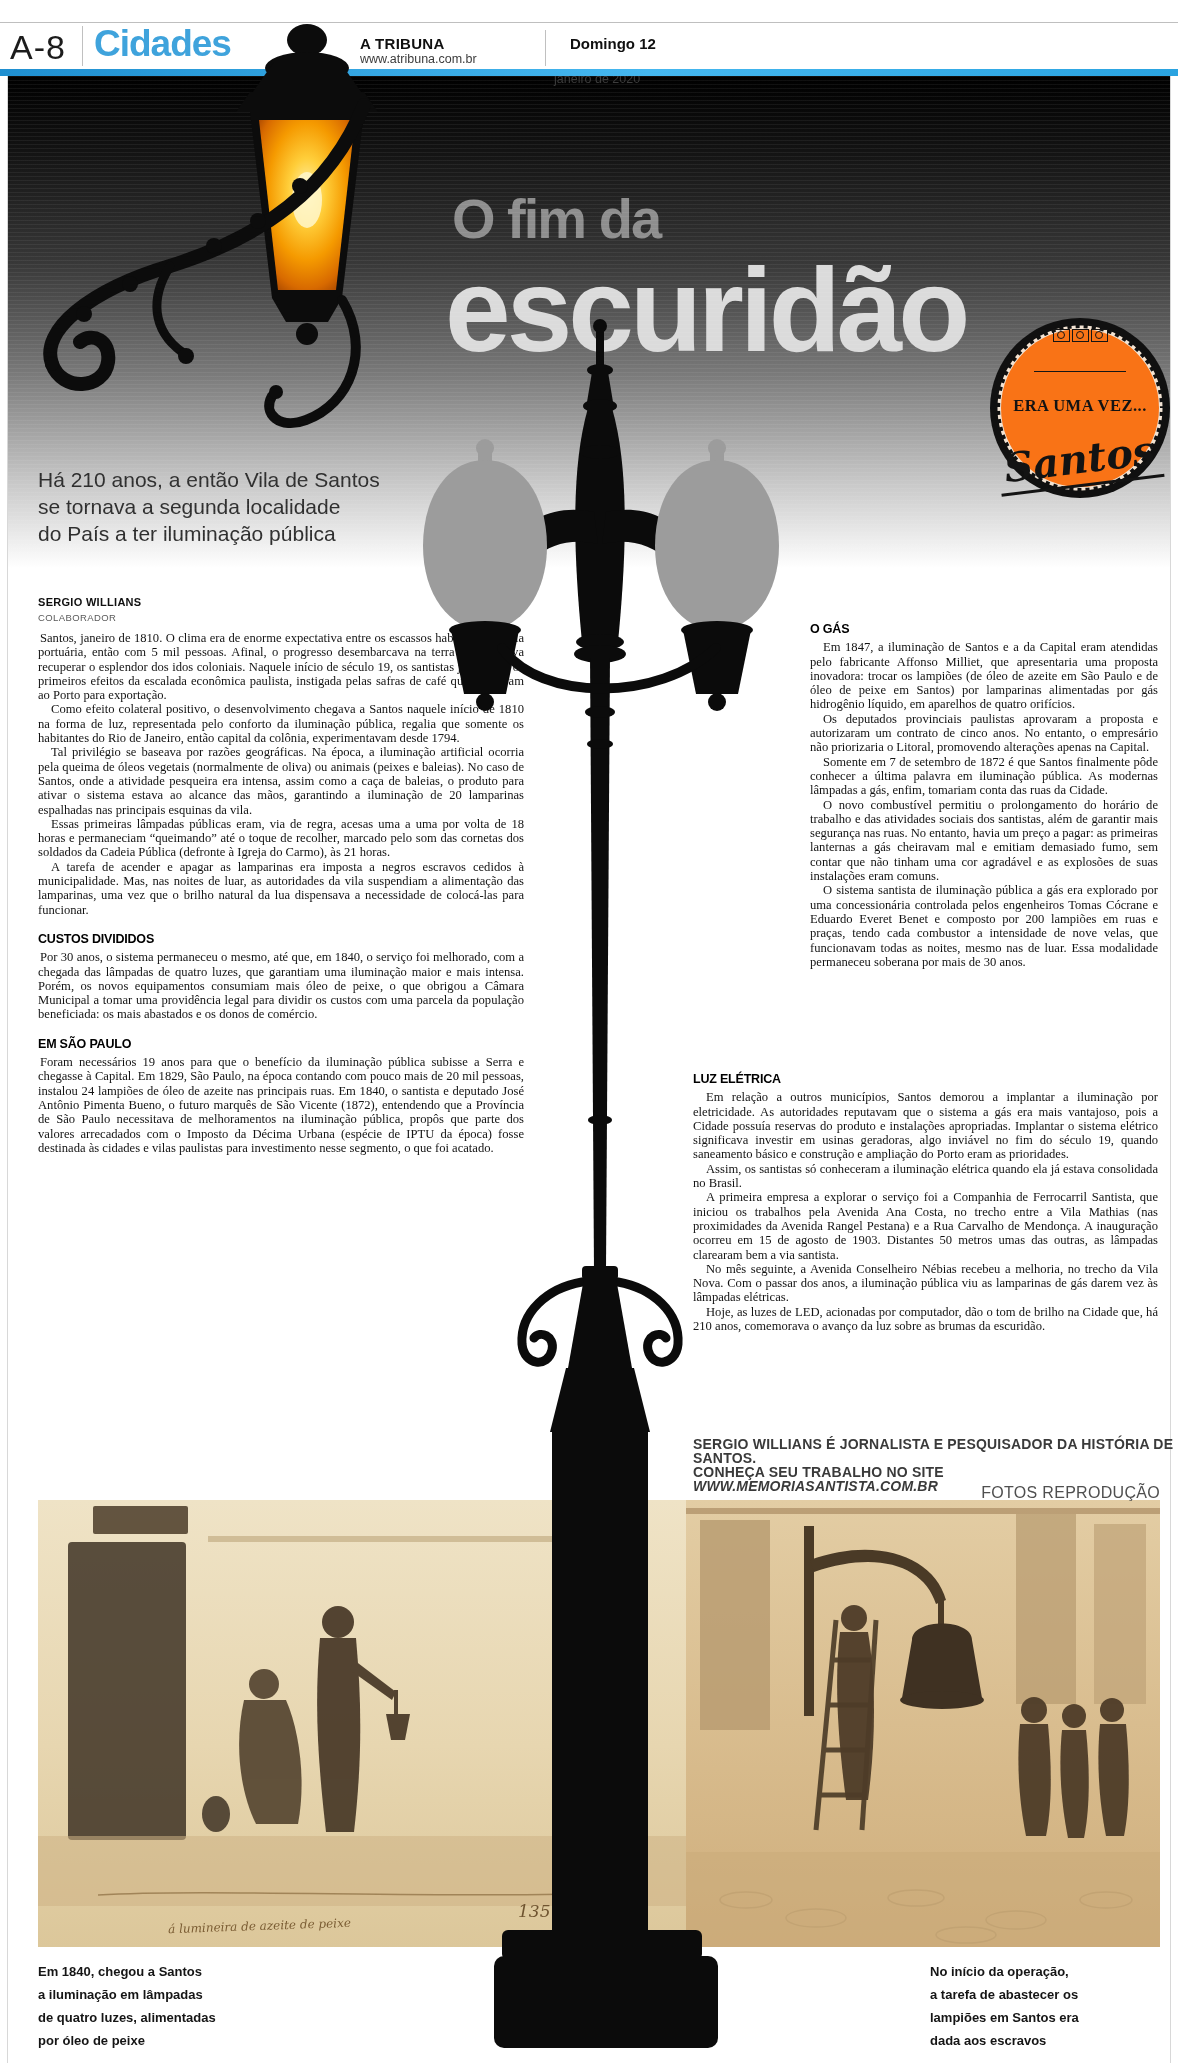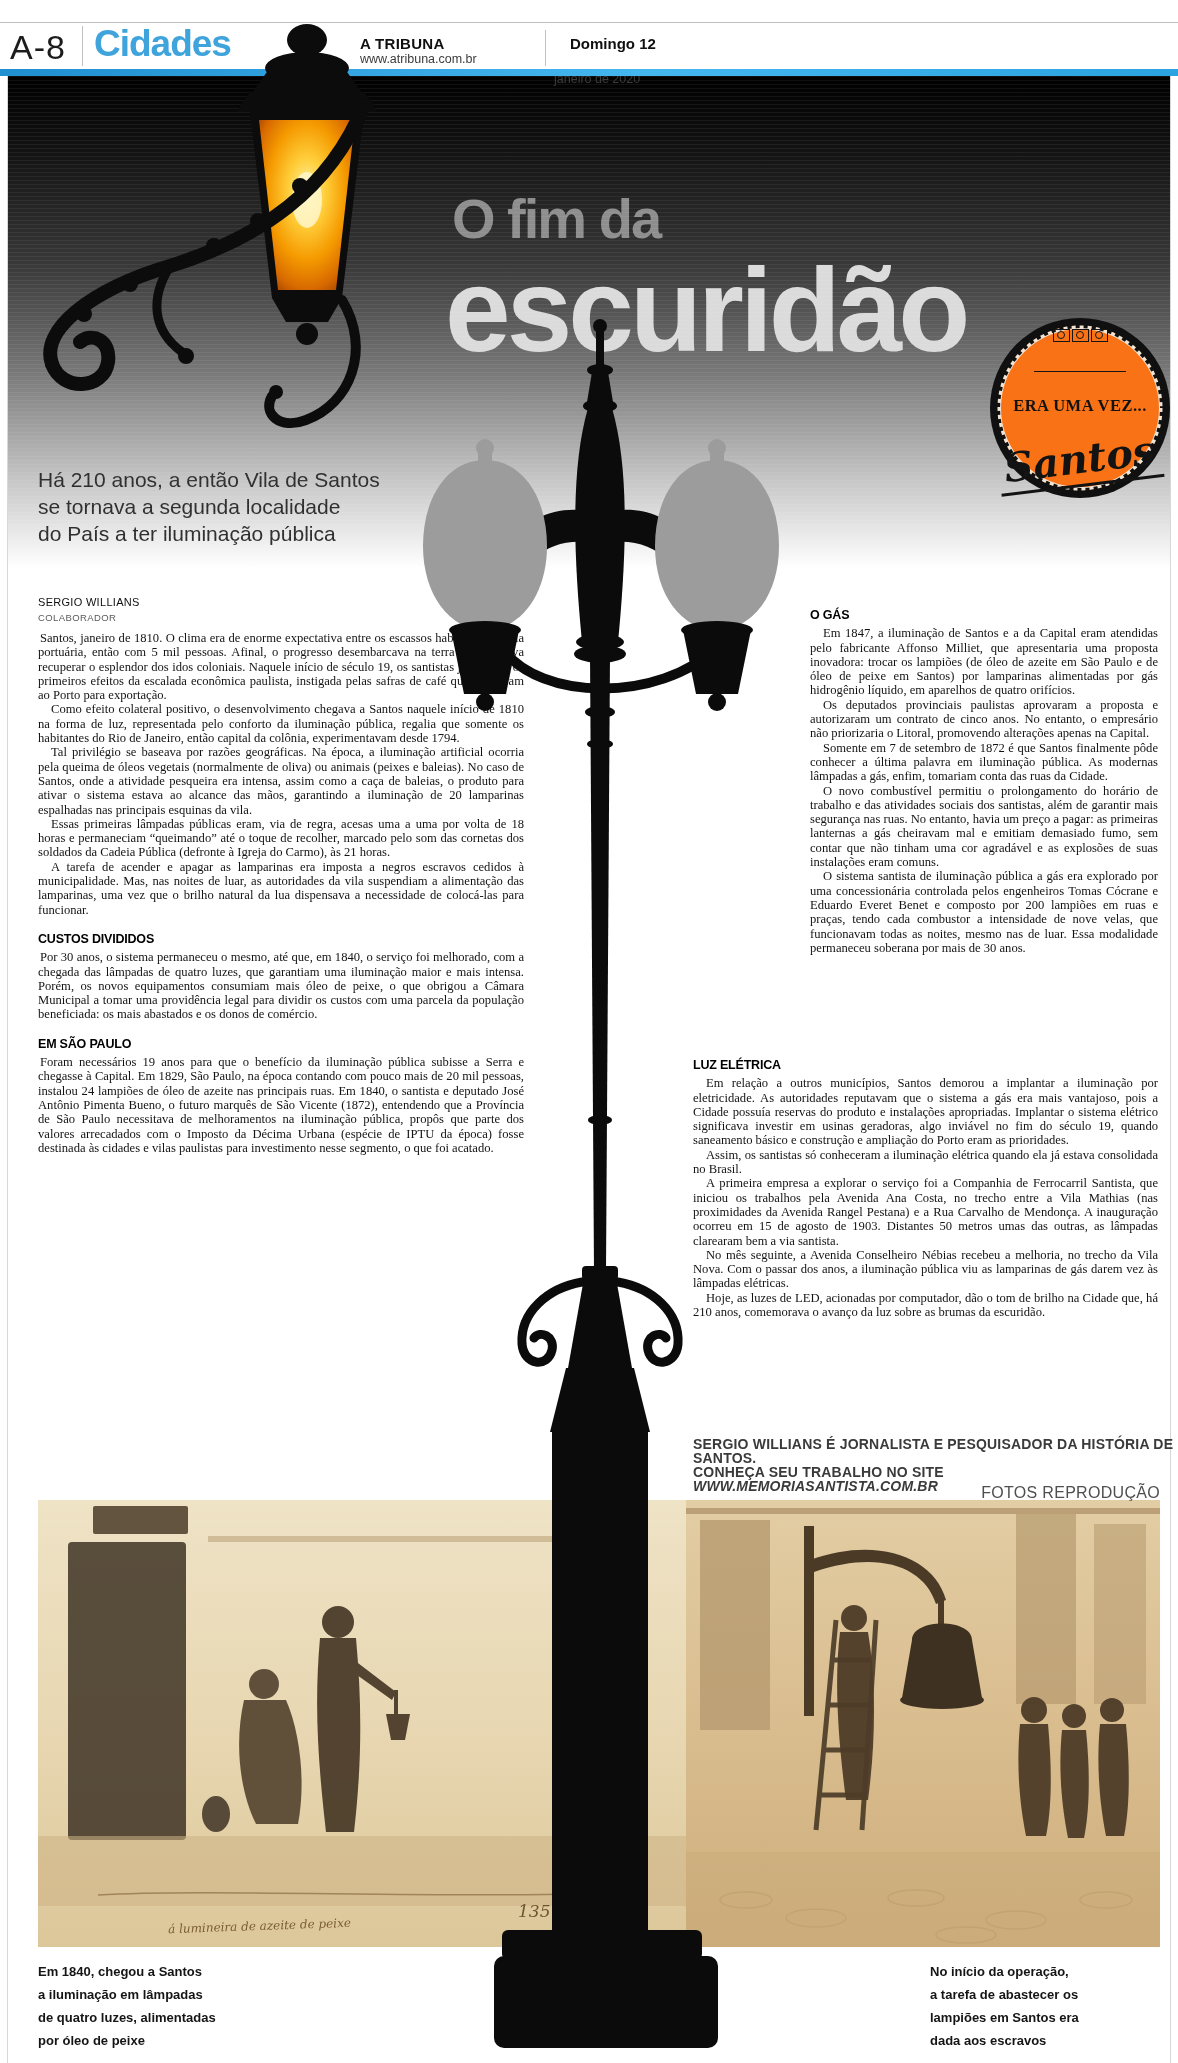--- a/index.html
+++ b/index.html
@@ -34,28 +34,28 @@
                background:#f97316;display:flex;flex-direction:column;align-items:center;justify-content:space-between;}
   .badge-orn{display:flex;gap:2px;margin-bottom:4px;}
   .badge-orn span{display:inline-block;width:15px;height:11px;border:1.5px solid #151515;position:relative;}
   .badge-orn span:after{content:"";position:absolute;left:3px;top:1px;width:6px;height:6px;border:1.2px solid #151515;border-radius:50%;}
   .badge-rule{width:92px;height:1.5px;background:#151515;margin:3px 0 2px;}
   .badge-top{font-family:"Liberation Serif",serif;font-weight:700;font-size:16.5px;letter-spacing:.5px;color:#131313;}
   .badge-name{font-family:"DejaVu Serif",serif;font-style:italic;font-weight:700;font-size:40px;color:#131313;
               transform:rotate(-7deg);margin-top:-2px;border-bottom:3px solid #131313;padding:0 6px 2px;}
   
   .byline{position:absolute;left:38px;top:596px;z-index:3;}
-  .byline .a{font-size:11px;font-weight:400;letter-spacing:.3px;color:#101010;}
+  .byline .a{font-size:11px;font-weight:700;letter-spacing:.3px;color:#101010;}
   .byline .r{font-size:9.5px;color:#5a5a5a;letter-spacing:.4px;margin-top:4px;}
   .body-serif{font-family:"Liberation Serif",serif;font-size:12.6px;line-height:14.3px;text-align:justify;color:#131313;}
   .body-serif p{margin:0;text-indent:13px;}
   .body-serif p.np{text-indent:2px;}
   .sect-h{font-family:"Liberation Sans",sans-serif;font-size:12.5px;font-weight:700;letter-spacing:-.2px;
           color:#000;margin:15px 0 4px;text-indent:0;}
-  .sect-h.first{margin-top:2px;}
+  .sect-h.first{margin-top:16px;}
   .col-left{position:absolute;left:38px;top:631px;width:486px;z-index:3;}
   .col-gas{position:absolute;left:810px;top:606px;width:348px;z-index:3;}
   .col-luz{position:absolute;left:693px;top:1056px;width:465px;z-index:3;}
   .author-note{position:absolute;left:693px;top:1437px;z-index:3;font-size:14px;font-weight:700;
                color:#3a3a3a;line-height:14px;letter-spacing:.2px;}
   .author-note .url{font-style:italic;}
   .photo-credit{position:absolute;left:930px;top:1484px;width:230px;text-align:right;z-index:3;
                 font-size:16px;color:#4f4f4f;letter-spacing:.3px;}
   
   .photos{position:absolute;left:38px;top:1500px;width:1122px;height:447px;display:flex;z-index:2;}

